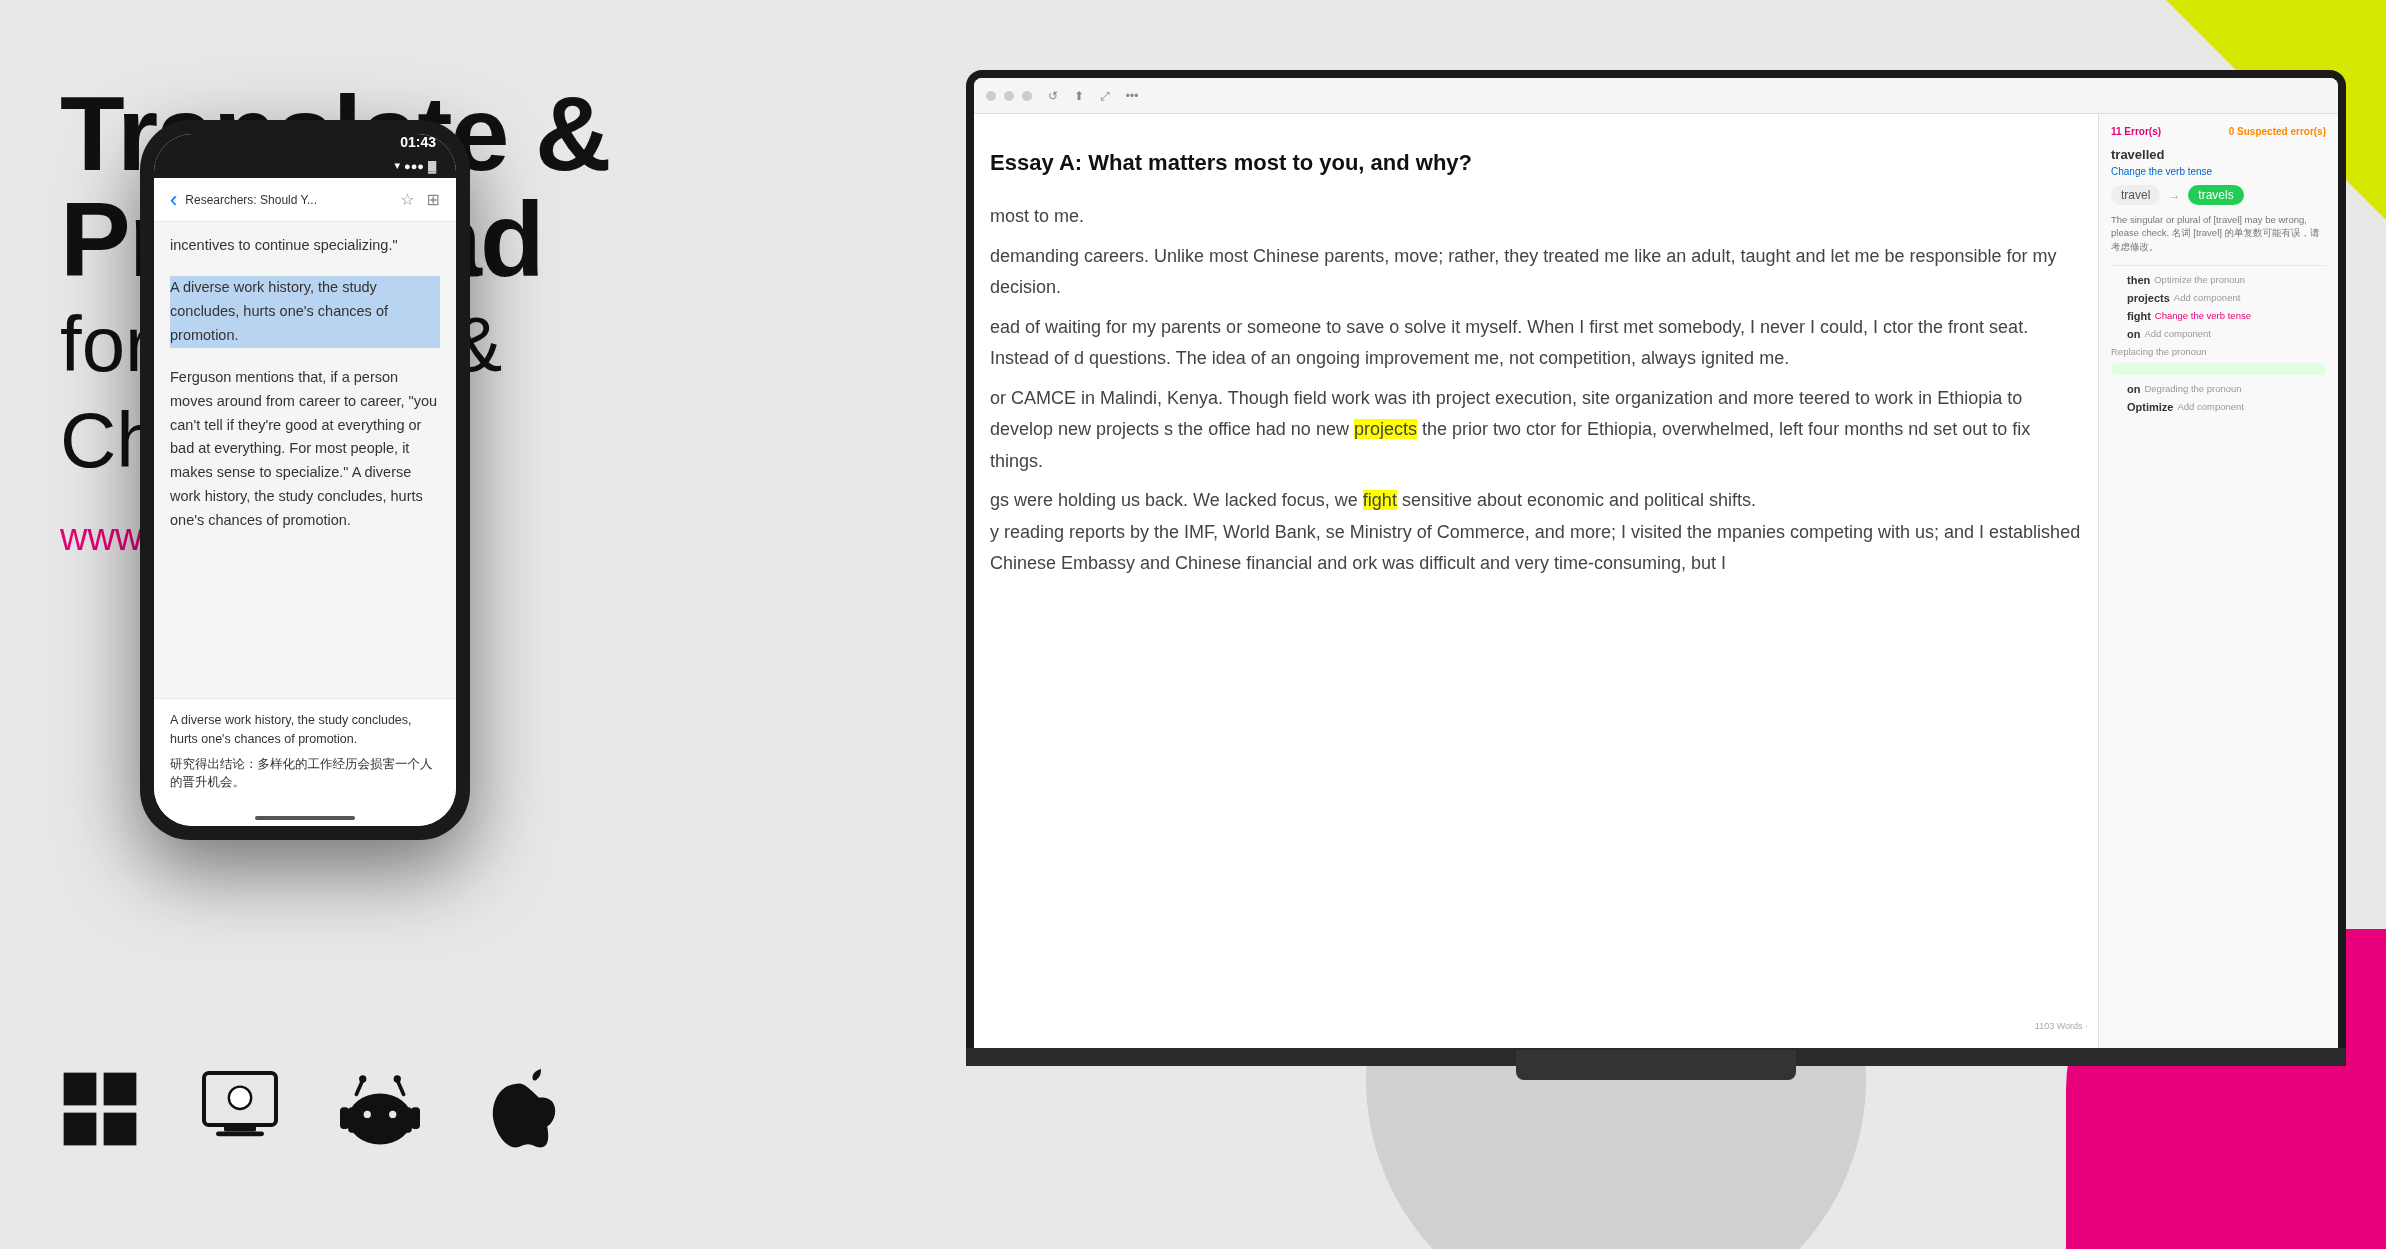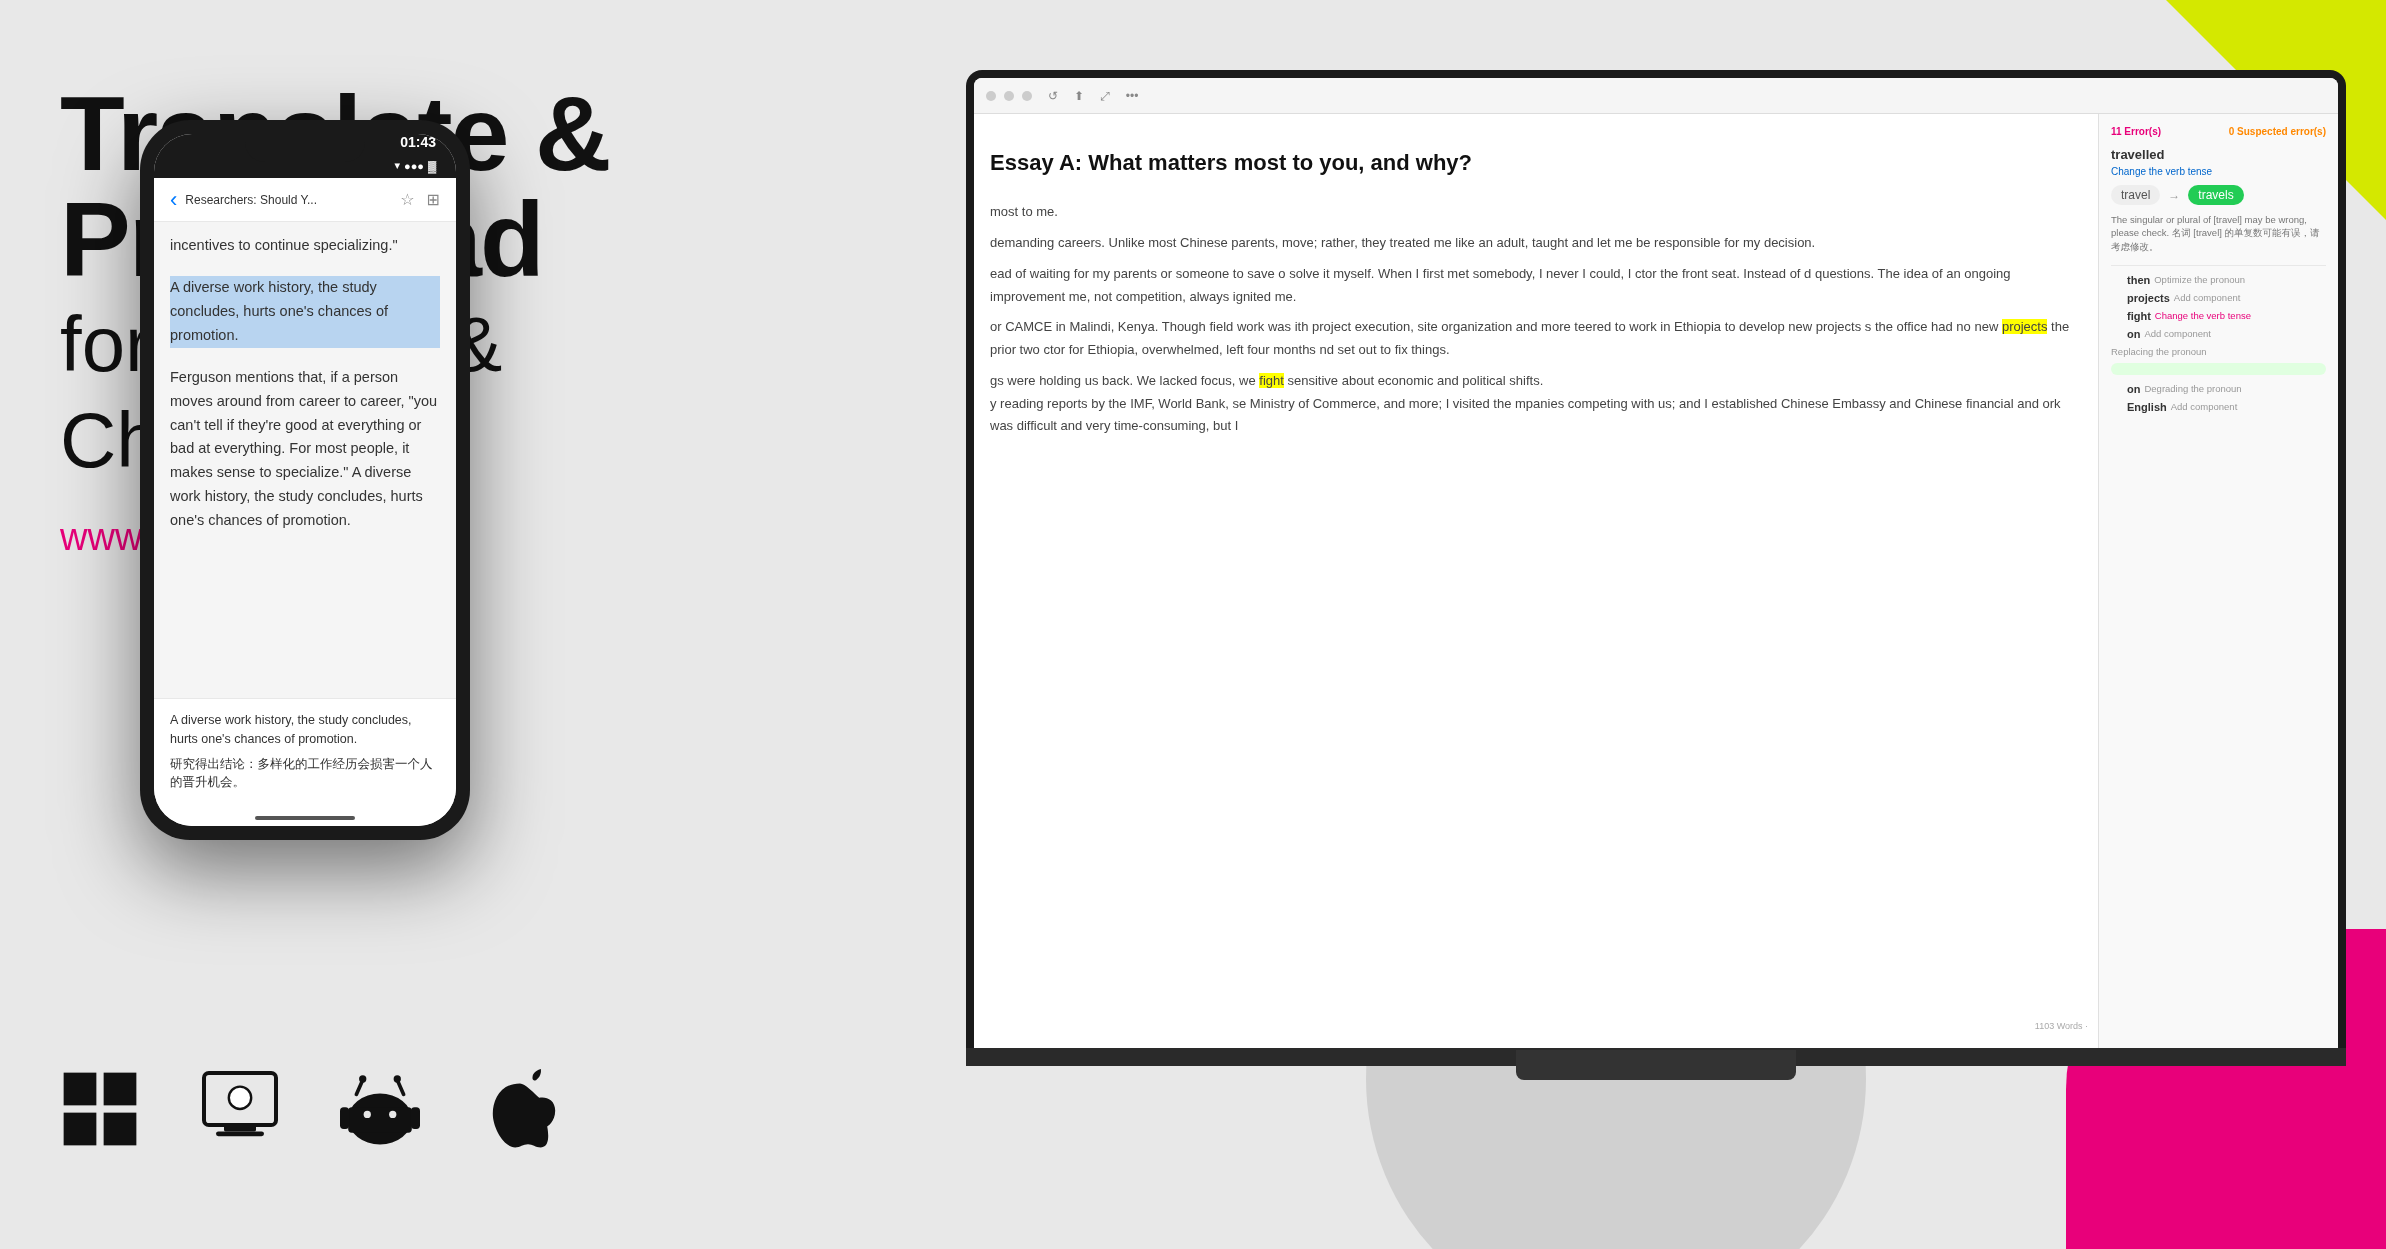--- a/index.html
+++ b/index.html
@@ -143,21 +143,21 @@
       color: #333;
       overflow: hidden;
     }
     .doc-title {
       font-size: 22px;
       font-weight: 700;
       color: #111;
       margin-bottom: 20px;
     }
     .doc-text {
-      font-size: 13px;
+      font-size: 18px;
       color: #444;
       line-height: 1.75;
     }
     .highlight-travel {
       background: #ffff00;
       color: #0000ee;
       text-decoration: underline;
     }
     .highlight-fight {
       background: #ffff00;
@@ -596,21 +596,21 @@
         <div style="font-size:9.5px;color:#999;margin-bottom:6px;">Replacing the pronoun</div>
 
         <div style="height:12px;background:#e0ffe0;border-radius:6px;margin-bottom:8px;"></div>
 
         <div class="panel-row">
           <span class="panel-row-word">on</span>
           <span class="panel-row-action">Degrading the pronoun</span>
         </div>
 
         <div class="panel-row">
-          <span class="panel-row-word">English</span>
+          <span class="panel-row-word">Optimize</span>
           <span class="panel-row-action">Add component</span>
         </div>
       </div>
     </div>
   </div>
 </div>
 
 <div class="desktop-base"></div>
 <div class="desktop-stand"></div>
 

